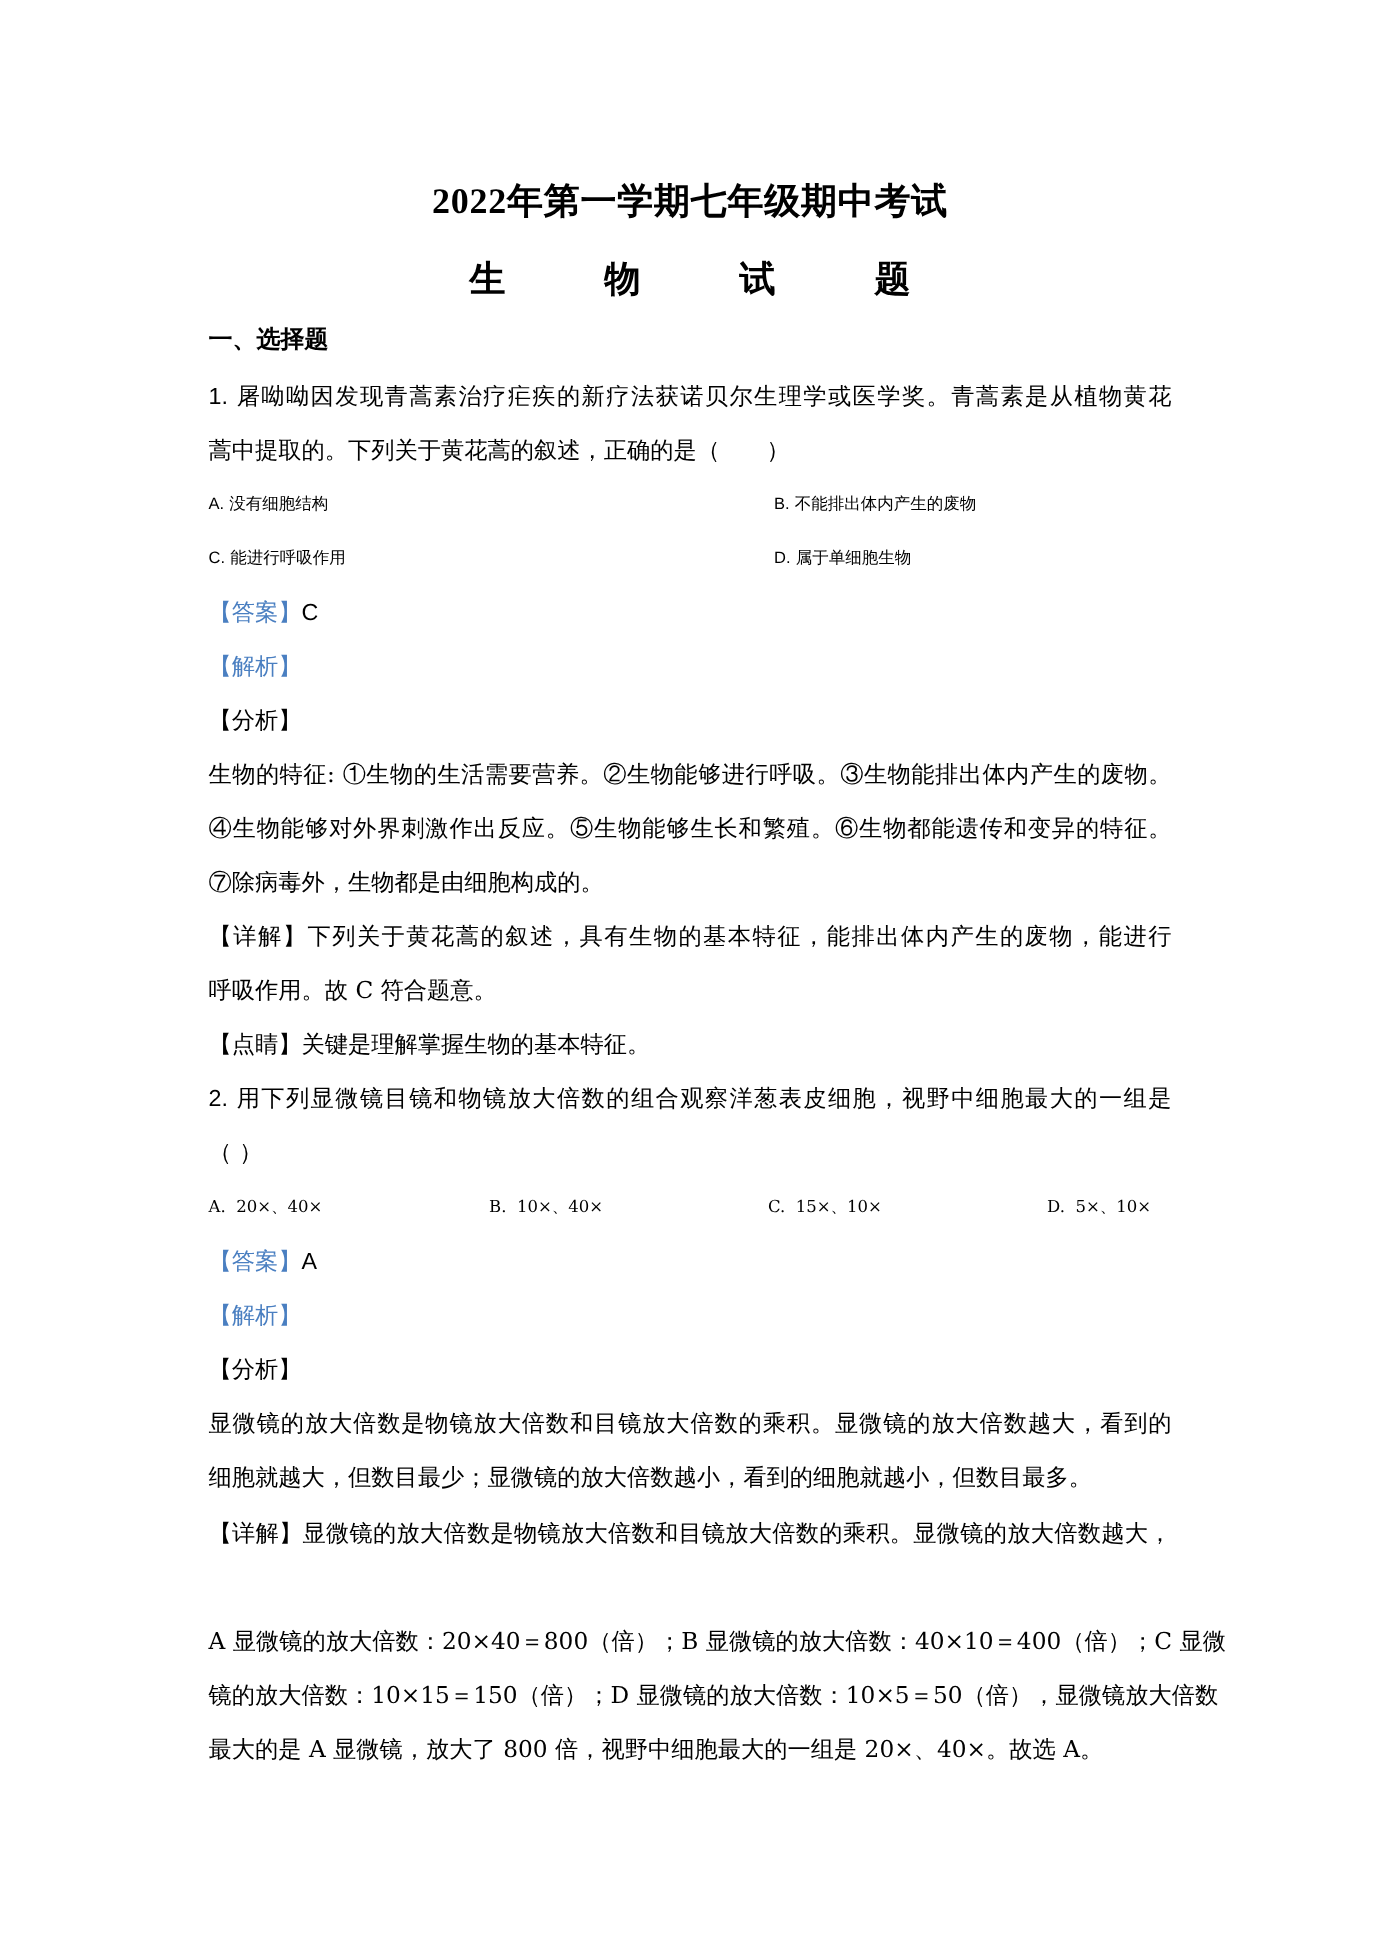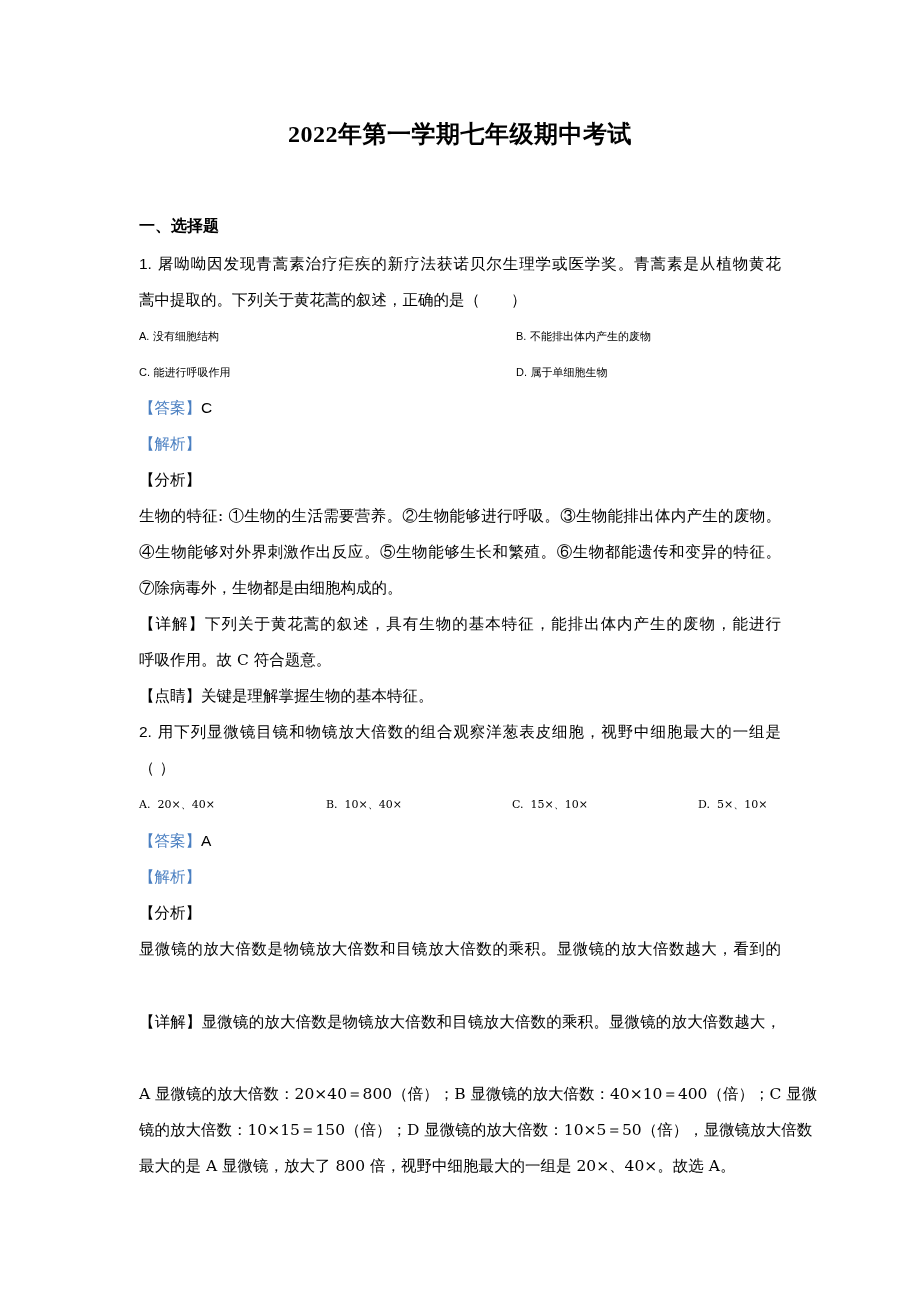--- a/index.html
+++ b/index.html
@@ -20,20 +20,21 @@
   .blue { color: #4a7fc1; }
   .opt { position: absolute; font-size: 11px; white-space: nowrap;
          font-family: "DejaVu Serif", "Liberation Serif", serif; line-height: 20px; }
   .full { width: 642px; text-align: justify; text-align-last: justify; }
 </style>
 </head>
 <body>
 
 <div class="page">
   <div class="title t1">2022年第一学期七年级期中考试</div>
+  <div class="title t2">生 物 试 题</div>
 
   <div class="line bold" style="top:216px;font-size:16px;">一、选择题</div>
 
   <div class="line full" style="top:254px;"><span class="sans">1.</span> <span>屠呦呦因发现青蒿素治疗疟疾的新疗法获诺贝尔生理学或医学奖。青蒿素是从植物黄花</span></div>
   <div class="line" style="top:290px;">蒿中提取的。下列关于黄花蒿的叙述，正确的是（　　）</div>
 
   <div class="opt" style="left:139px;top:326px;"><span class="sans">A.</span> <span>没有细胞结构</span></div>
   <div class="opt" style="left:516px;top:326px;"><span class="sans">B.</span> <span>不能排出体内产生的废物</span></div>
   <div class="opt" style="left:139px;top:362px;"><span class="sans">C.</span> <span>能进行呼吸作用</span></div>
   <div class="opt" style="left:516px;top:362px;"><span class="sans">D.</span> <span>属于单细胞生物</span></div>
@@ -53,17 +54,18 @@
 
   <div class="opt" style="left:139px;top:795px;"><span>A.</span>&nbsp; <span>20×、40×</span></div>
   <div class="opt" style="left:326px;top:795px;"><span>B.</span>&nbsp; <span>10×、40×</span></div>
   <div class="opt" style="left:512px;top:795px;"><span>C.</span>&nbsp; <span>15×、10×</span></div>
   <div class="opt" style="left:698px;top:795px;"><span>D.</span>&nbsp; <span>5×、10×</span></div>
 
   <div class="line" style="top:831px;"><span class="blue">【答案】</span><span class="sans">A</span></div>
   <div class="line blue" style="top:867px;">【解析】</div>
   <div class="line" style="top:903px;">【分析】</div>
   <div class="line full" style="top:939px;">显微镜的放大倍数是物镜放大倍数和目镜放大倍数的乘积。显微镜的放大倍数越大，看到的</div>
+  <div class="line" style="top:975px;">细胞就越大，但数目最少；显微镜的放大倍数越小，看到的细胞就越小，但数目最多。</div>
   <div class="line full" style="top:1012px;"><span>【详解】</span><span>显微镜的放大倍数是物镜放大倍数和目镜放大倍数的乘积。显微镜的放大倍数越大，</span></div>
   <div class="line full" style="top:1084px;">A 显微镜的放大倍数：20×40＝800（倍）；B 显微镜的放大倍数：40×10＝400（倍）；C 显微</div>
   <div class="line full" style="top:1120px;">镜的放大倍数：10×15＝150（倍）；D 显微镜的放大倍数：10×5＝50（倍），显微镜放大倍数</div>
   <div class="line" style="top:1156px;">最大的是 A 显微镜，放大了 800 倍，视野中细胞最大的一组是 20×、40×。故选 A。</div>
 </div>
 
 </body></html>

